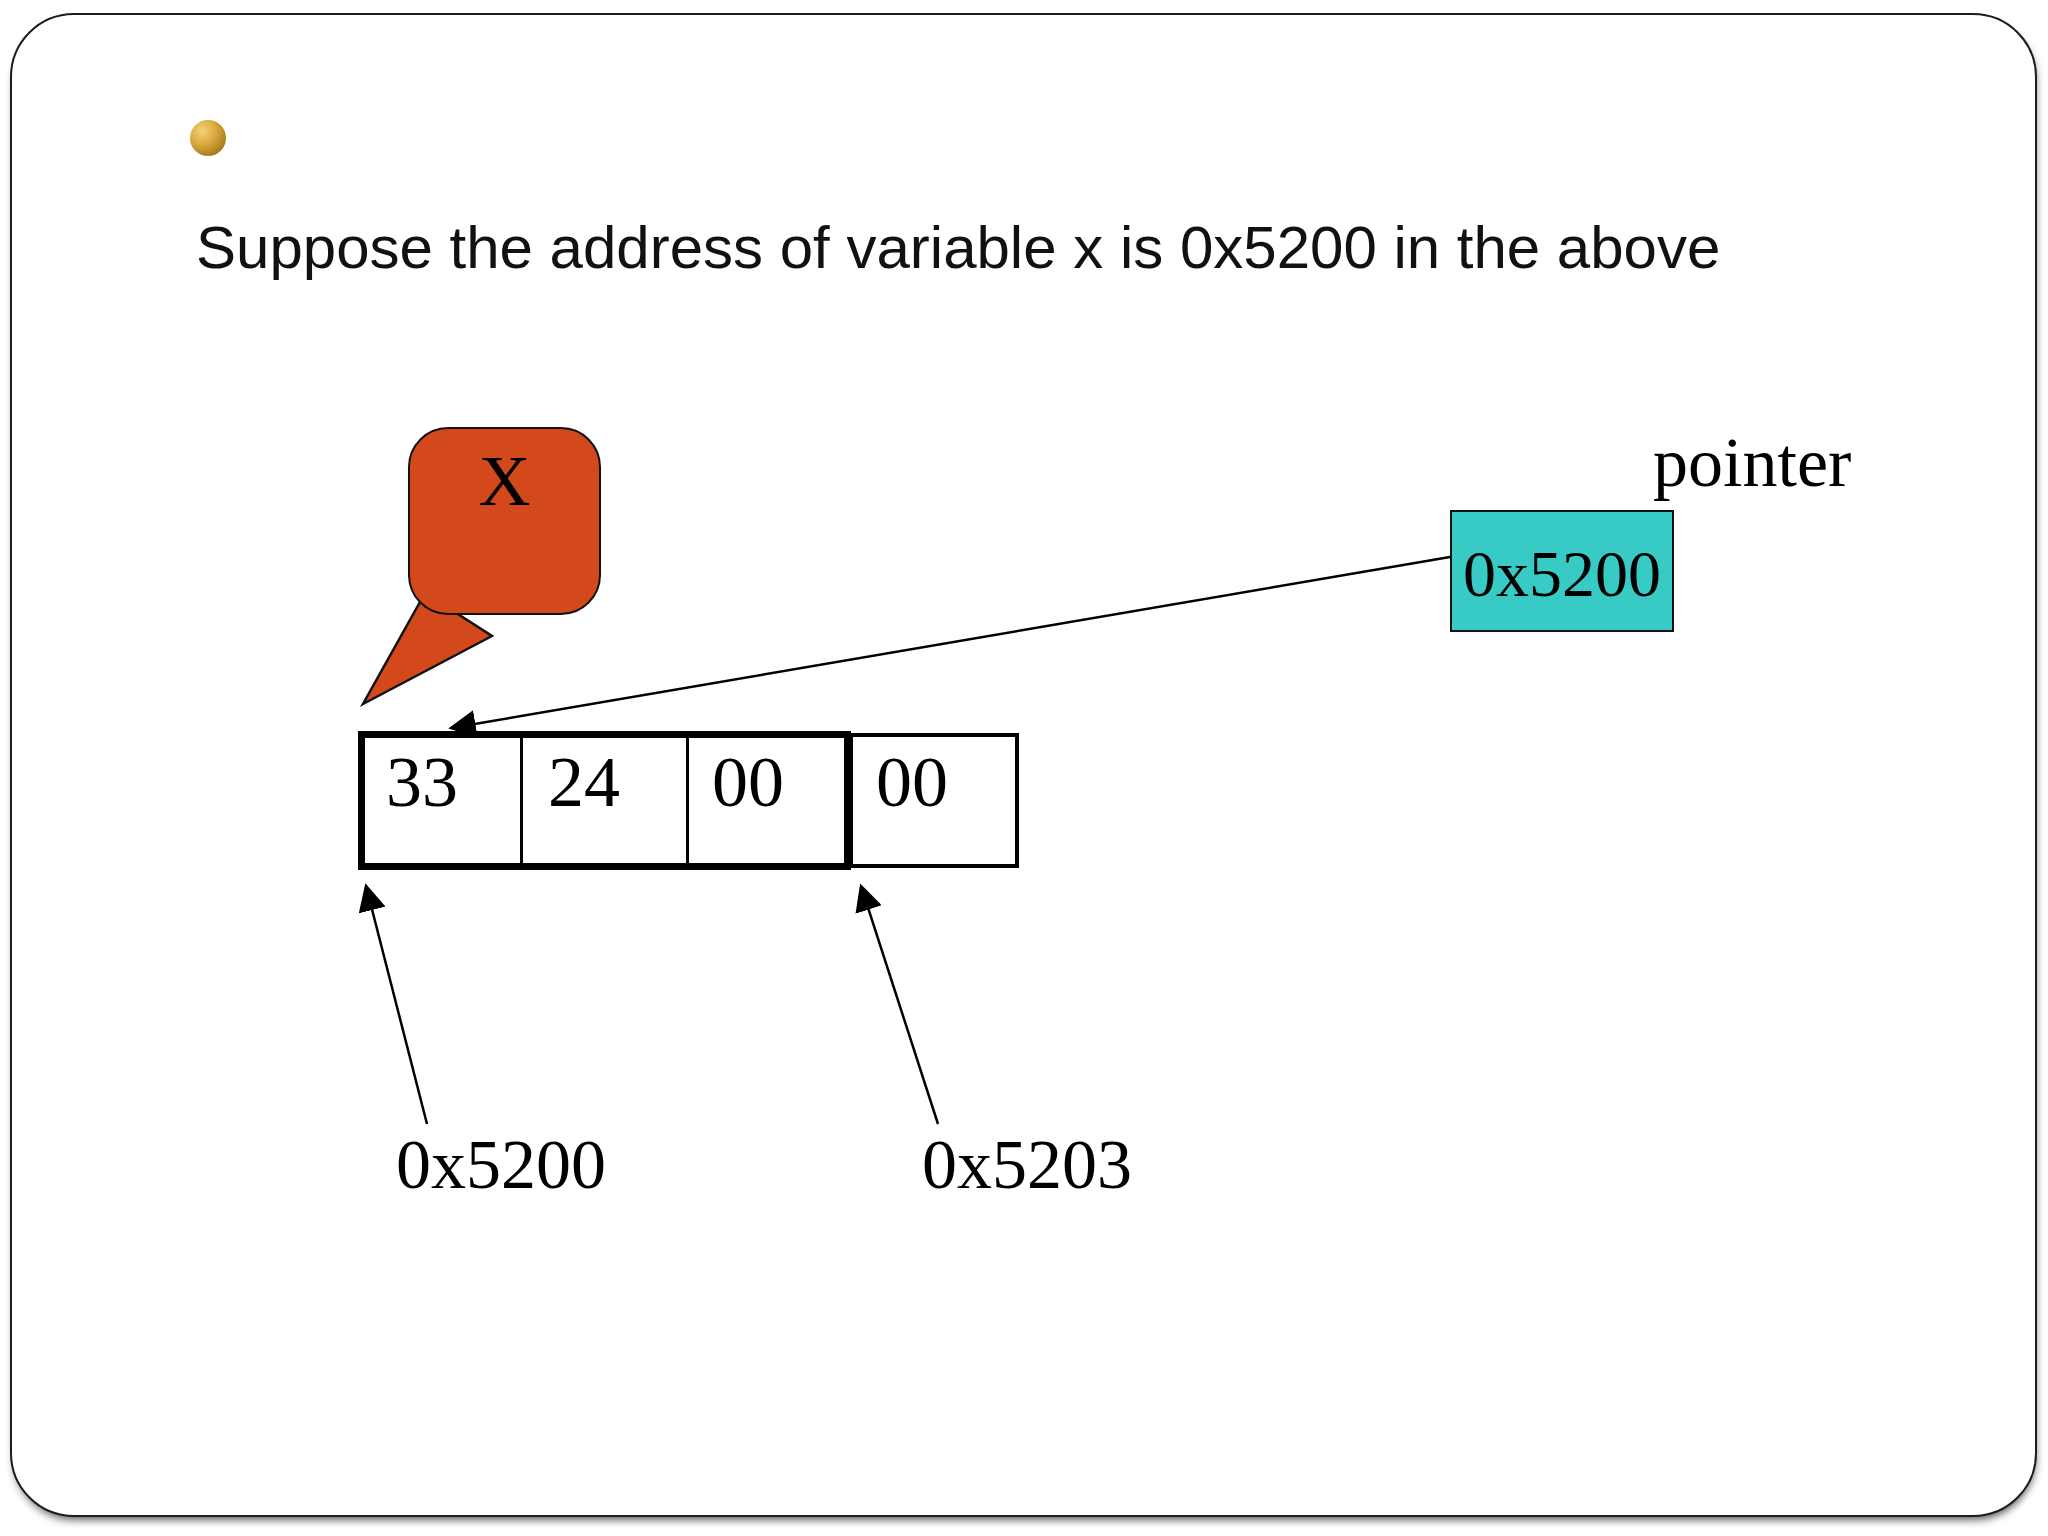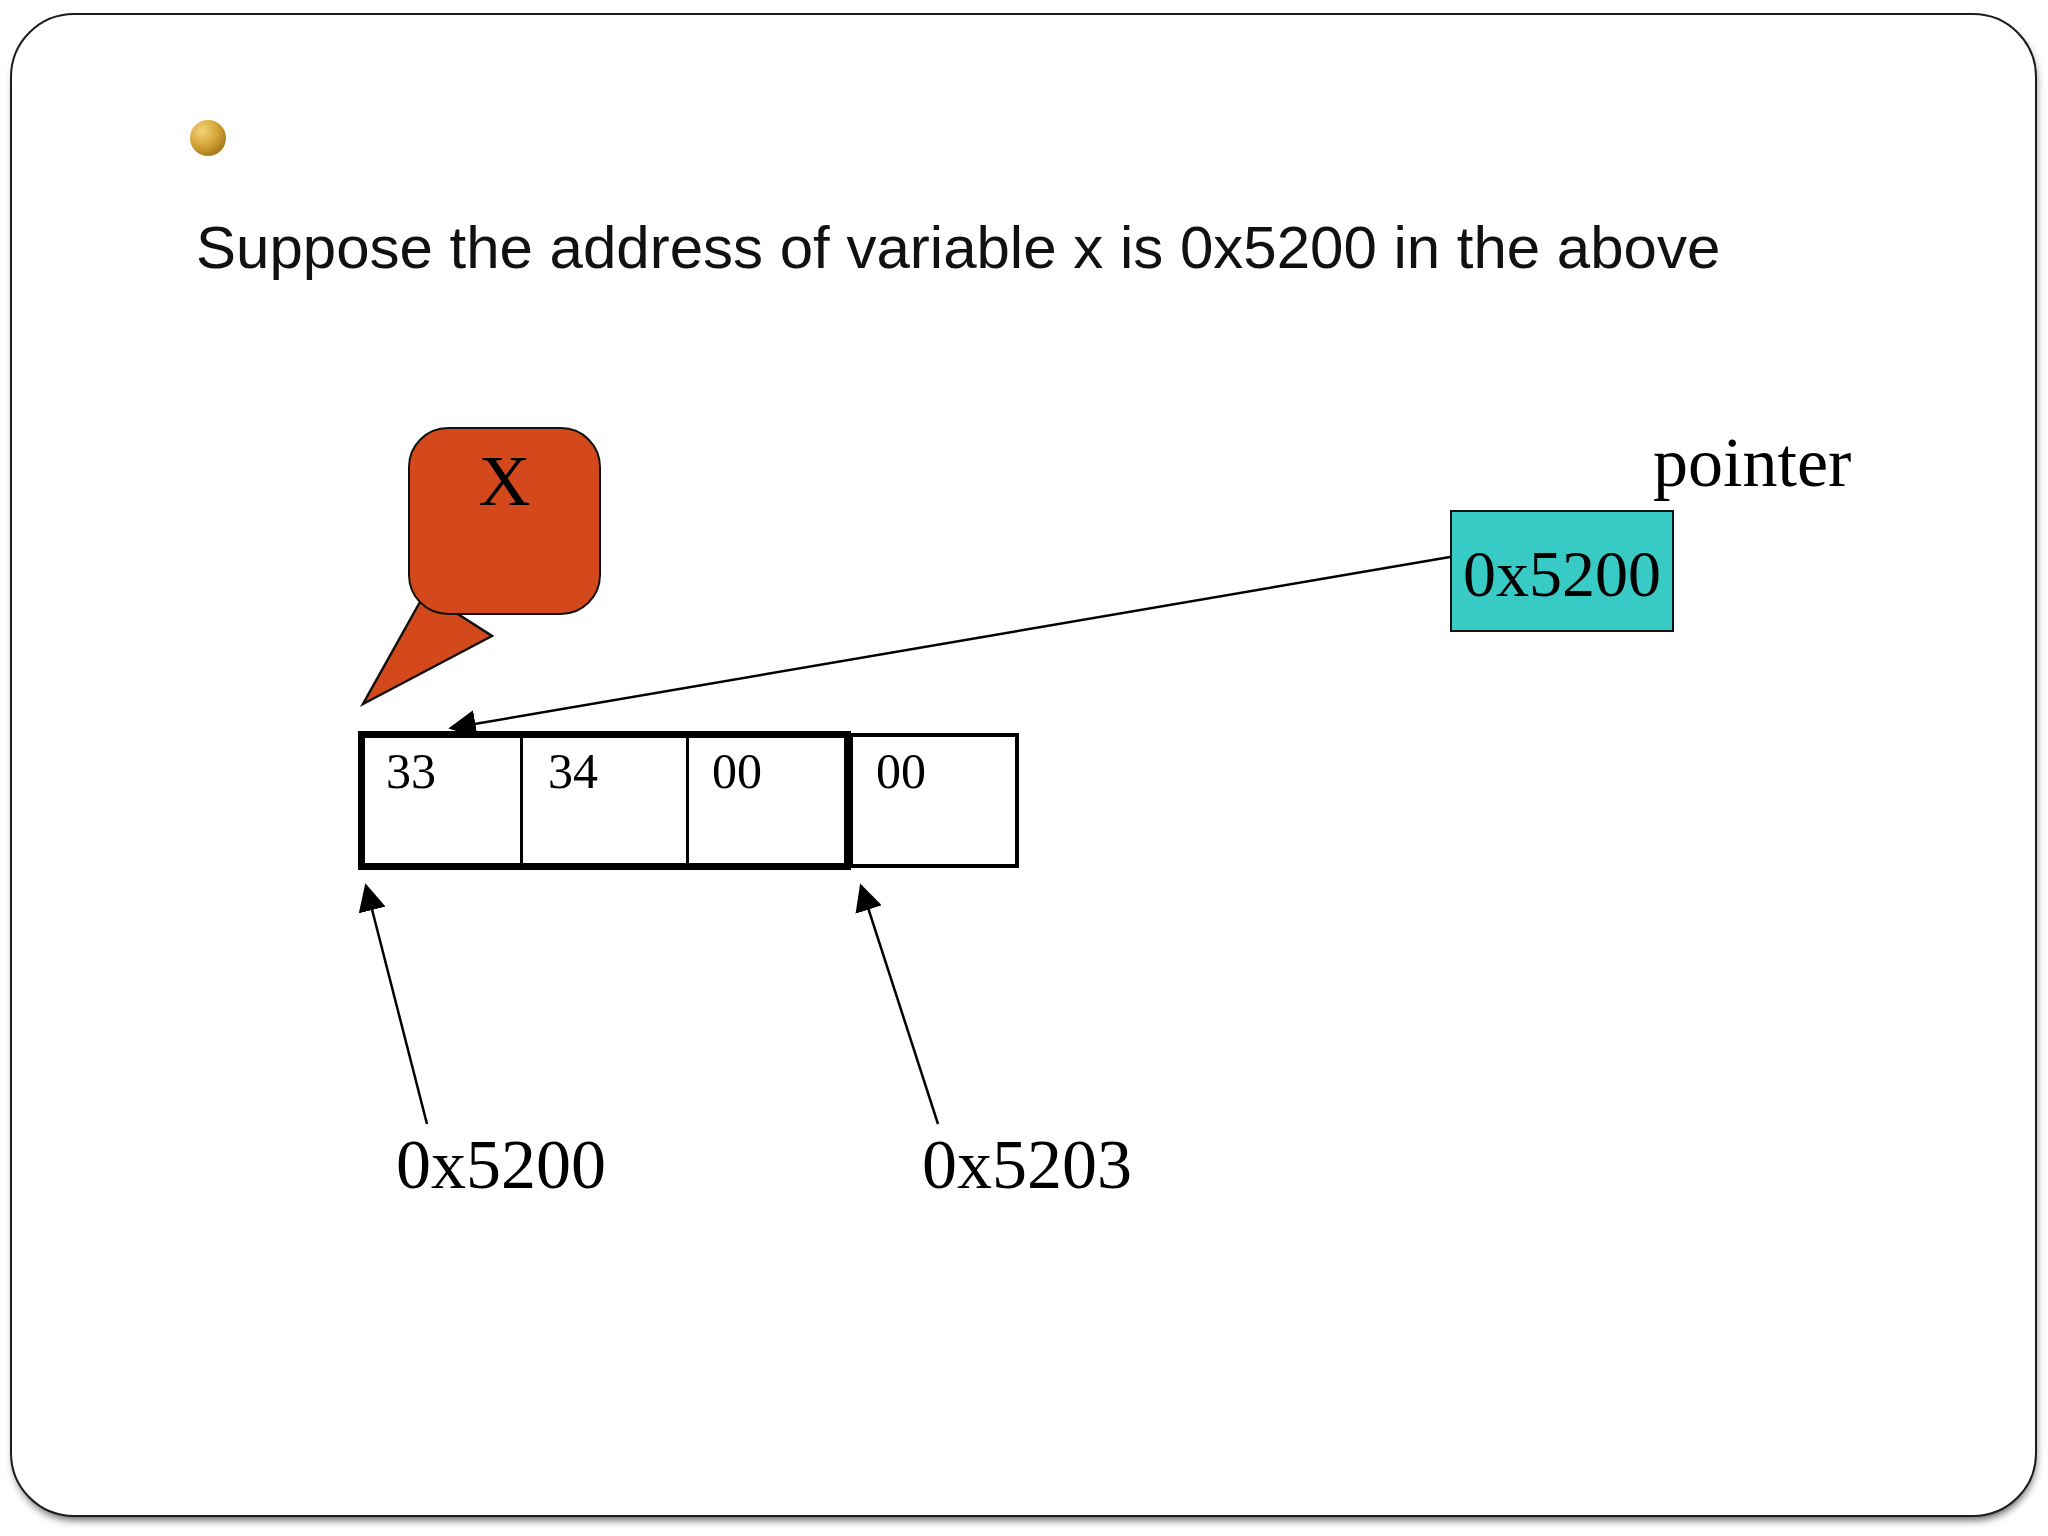--- a/index.html
+++ b/index.html
@@ -39,21 +39,21 @@
   #membox3{
     position:absolute;left:358px;top:731px;width:493px;height:139px;
     border:7px solid #000;box-sizing:border-box;background:#fff;
   }
   #memcell4{
     position:absolute;left:849px;top:733px;width:170px;height:135px;
     border:4px solid #000;box-sizing:border-box;background:#fff;
   }
   .divider{position:absolute;top:738px;width:3px;height:125px;background:#000;}
   #div1{left:520px;} #div2{left:686px;}
-  .cellval{position:absolute;top:746px;font-size:50px;line-height:1;}
+  .cellval{position:absolute;top:746px;font-size:72px;line-height:1;}
   #cv0{left:386px;} #cv1{left:548px;} #cv2{left:712px;} #cv3{left:876px;}
   
   .addr{position:absolute;top:1130px;font-size:70px;line-height:1;}
   #addrL{left:396px;} #addrR{left:922px;}
   
   #ptrbox{
     position:absolute;left:1450px;top:510px;width:224px;height:122px;
     background:var(--pointer-fill,#38cbc5);border:2.5px solid #111;box-sizing:border-box;
     display:flex;align-items:center;justify-content:center;
   }
@@ -92,21 +92,21 @@
   <div id="bubble">
     <span class="x serif">X</span>
   </div>
 
   <div id="membox3"></div>
   <div id="memcell4"></div>
   <div id="div1" class="divider"></div>
   <div id="div2" class="divider"></div>
 
   <span id="cv0" class="cellval serif">33</span>
-  <span id="cv1" class="cellval serif">34</span>
+  <span id="cv1" class="cellval serif">24</span>
   <span id="cv2" class="cellval serif">00</span>
   <span id="cv3" class="cellval serif">00</span>
 
   <span id="addrL" class="addr serif">0x5200</span>
   <span id="addrR" class="addr serif">0x5203</span>
 
   <div id="ptrbox">
     <span class="val serif">0x5200</span>
   </div>
   <div id="ptrlabel" class="serif">pointer</div>

